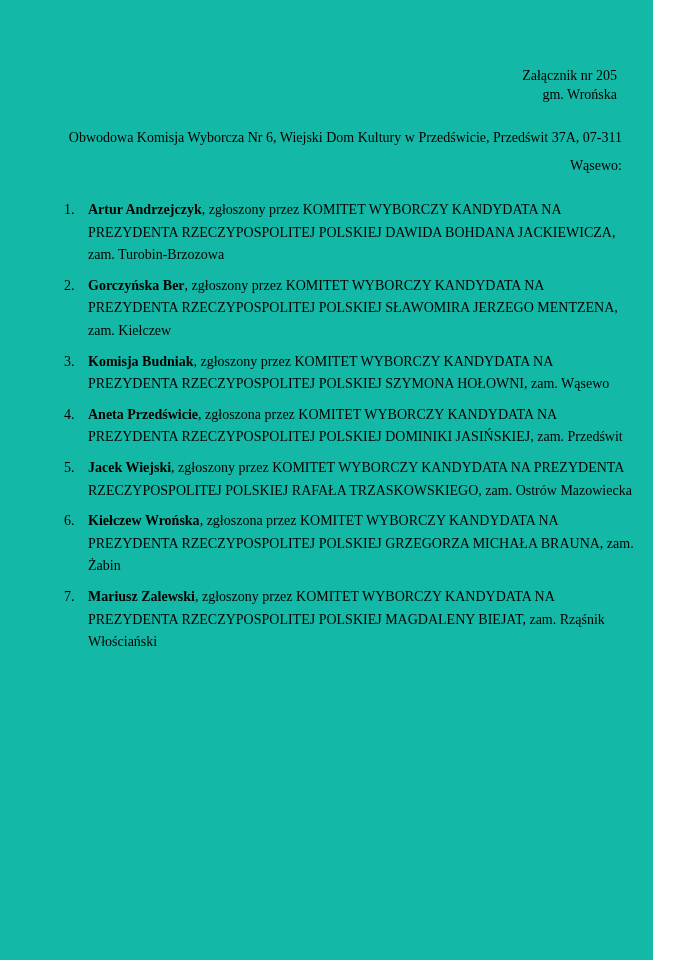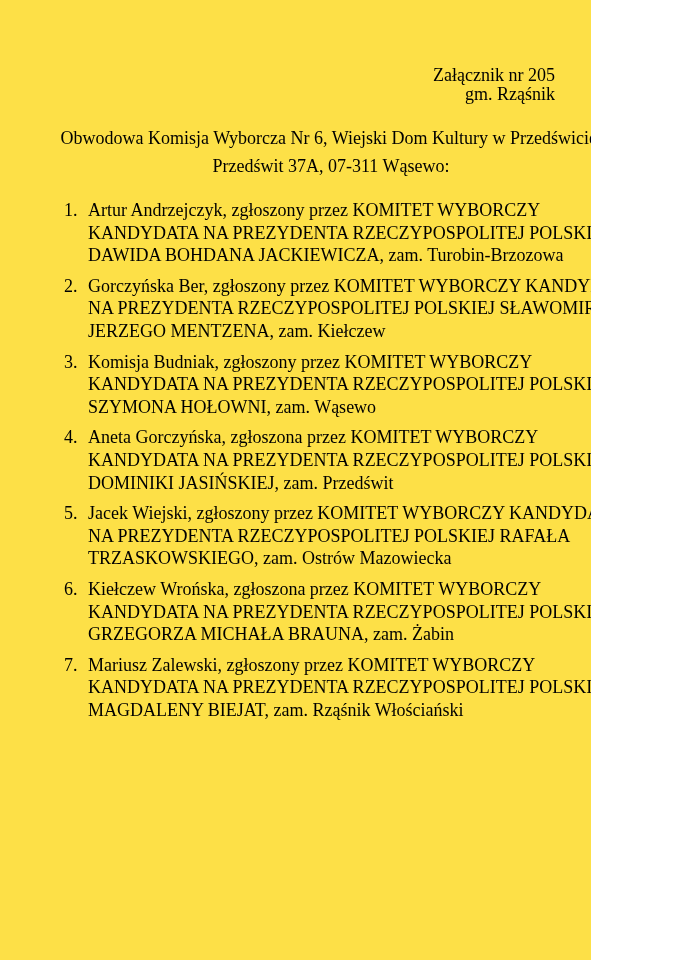--- a/index.html
+++ b/index.html
@@ -2,93 +2,93 @@
 <html lang="pl"><head>
 <meta charset="utf-8">
 <style>
   html, body {
     margin: 0;
     padding: 0;
     background: #ffffff;
   }
   .page {
     position: relative;
-    width: 591px;
+    width: 653px;
     height: 960px;
-    background: #fde047;
+    background: #14b8a6;
     color: #000000;
     font-family: "Liberation Serif", "DejaVu Serif", serif;
-    font-size: 18px;
+    font-size: 14px;
     overflow: hidden;
   }
   .attachment-header {
     position: absolute;
     top: 66px;
     right: 36px;
     text-align: right;
     line-height: 19px;
   }
   .intro {
     position: absolute;
     top: 124px;
     left: 40px;
     width: 582px;
     line-height: 28px;
-    text-align: center;
+    text-align: right;
   }
   .member-list {
     position: absolute;
     top: 199px;
     left: 64px;
     width: 572px;
   }
   .member-item {
     position: relative;
     padding-left: 24px;
     margin-bottom: 8px;
     line-height: 22.6px;
     text-align: left;
   }
   .member-number {
     position: absolute;
     left: 0;
     top: 0;
   }
   .member-name {
-    font-weight: normal;
+    font-weight: bold;
   }
 </style>
 </head>
 <body>
 
 <div class="page">
 
   <div class="attachment-header">
     <div>Załącznik nr 205</div>
-    <div>gm. Rząśnik</div>
+    <div>gm. Wrońska</div>
   </div>
 
   <div class="intro">Obwodowa Komisja Wyborcza Nr 6, Wiejski Dom Kultury w Przedświcie, Przedświt 37A, 07-311 Wąsewo:</div>
 
   <div class="member-list">
 
       <div class="member-item">
         <span class="member-number">1.</span><span class="member-name">Artur Andrzejczyk</span><span class="member-details">, zgłoszony przez KOMITET WYBORCZY KANDYDATA NA PREZYDENTA RZECZYPOSPOLITEJ POLSKIEJ DAWIDA BOHDANA JACKIEWICZA, zam. Turobin-Brzozowa</span>
       </div>
 
       <div class="member-item">
         <span class="member-number">2.</span><span class="member-name">Gorczyńska Ber</span><span class="member-details">, zgłoszony przez KOMITET WYBORCZY KANDYDATA NA PREZYDENTA RZECZYPOSPOLITEJ POLSKIEJ SŁAWOMIRA JERZEGO MENTZENA, zam. Kiełczew</span>
       </div>
 
       <div class="member-item">
         <span class="member-number">3.</span><span class="member-name">Komisja Budniak</span><span class="member-details">, zgłoszony przez KOMITET WYBORCZY KANDYDATA NA PREZYDENTA RZECZYPOSPOLITEJ POLSKIEJ SZYMONA HOŁOWNI, zam. Wąsewo</span>
       </div>
 
       <div class="member-item">
-        <span class="member-number">4.</span><span class="member-name">Aneta Gorczyńska</span><span class="member-details">, zgłoszona przez KOMITET WYBORCZY KANDYDATA NA PREZYDENTA RZECZYPOSPOLITEJ POLSKIEJ DOMINIKI JASIŃSKIEJ, zam. Przedświt</span>
+        <span class="member-number">4.</span><span class="member-name">Aneta Przedświcie</span><span class="member-details">, zgłoszona przez KOMITET WYBORCZY KANDYDATA NA PREZYDENTA RZECZYPOSPOLITEJ POLSKIEJ DOMINIKI JASIŃSKIEJ, zam. Przedświt</span>
       </div>
 
       <div class="member-item">
         <span class="member-number">5.</span><span class="member-name">Jacek Wiejski</span><span class="member-details">, zgłoszony przez KOMITET WYBORCZY KANDYDATA NA PREZYDENTA RZECZYPOSPOLITEJ POLSKIEJ RAFAŁA TRZASKOWSKIEGO, zam. Ostrów Mazowiecka</span>
       </div>
 
       <div class="member-item">
         <span class="member-number">6.</span><span class="member-name">Kiełczew Wrońska</span><span class="member-details">, zgłoszona przez KOMITET WYBORCZY KANDYDATA NA PREZYDENTA RZECZYPOSPOLITEJ POLSKIEJ GRZEGORZA MICHAŁA BRAUNA, zam. Żabin</span>
       </div>
 

